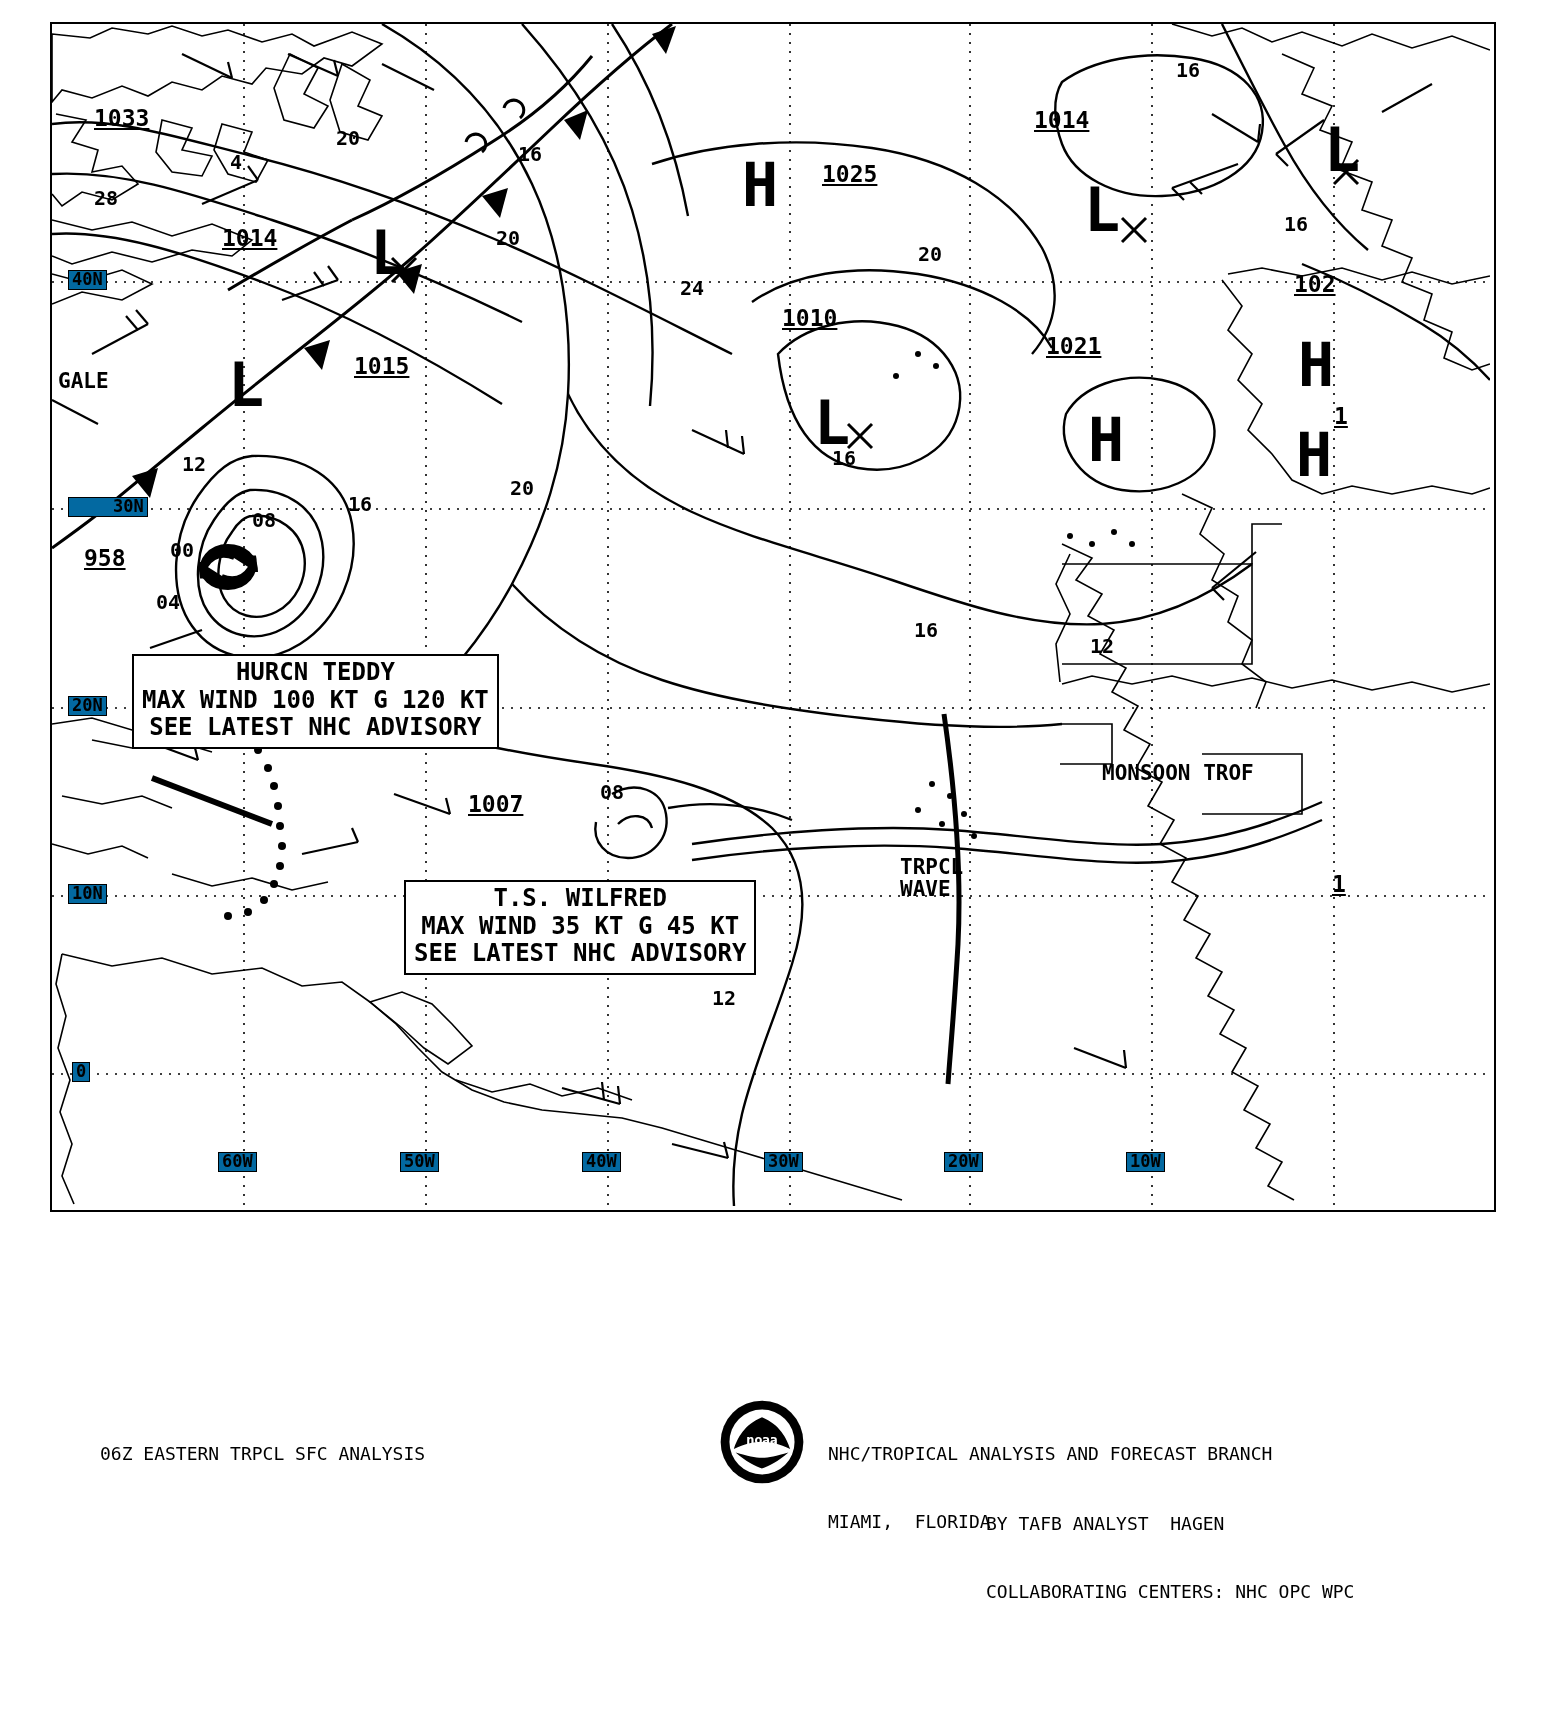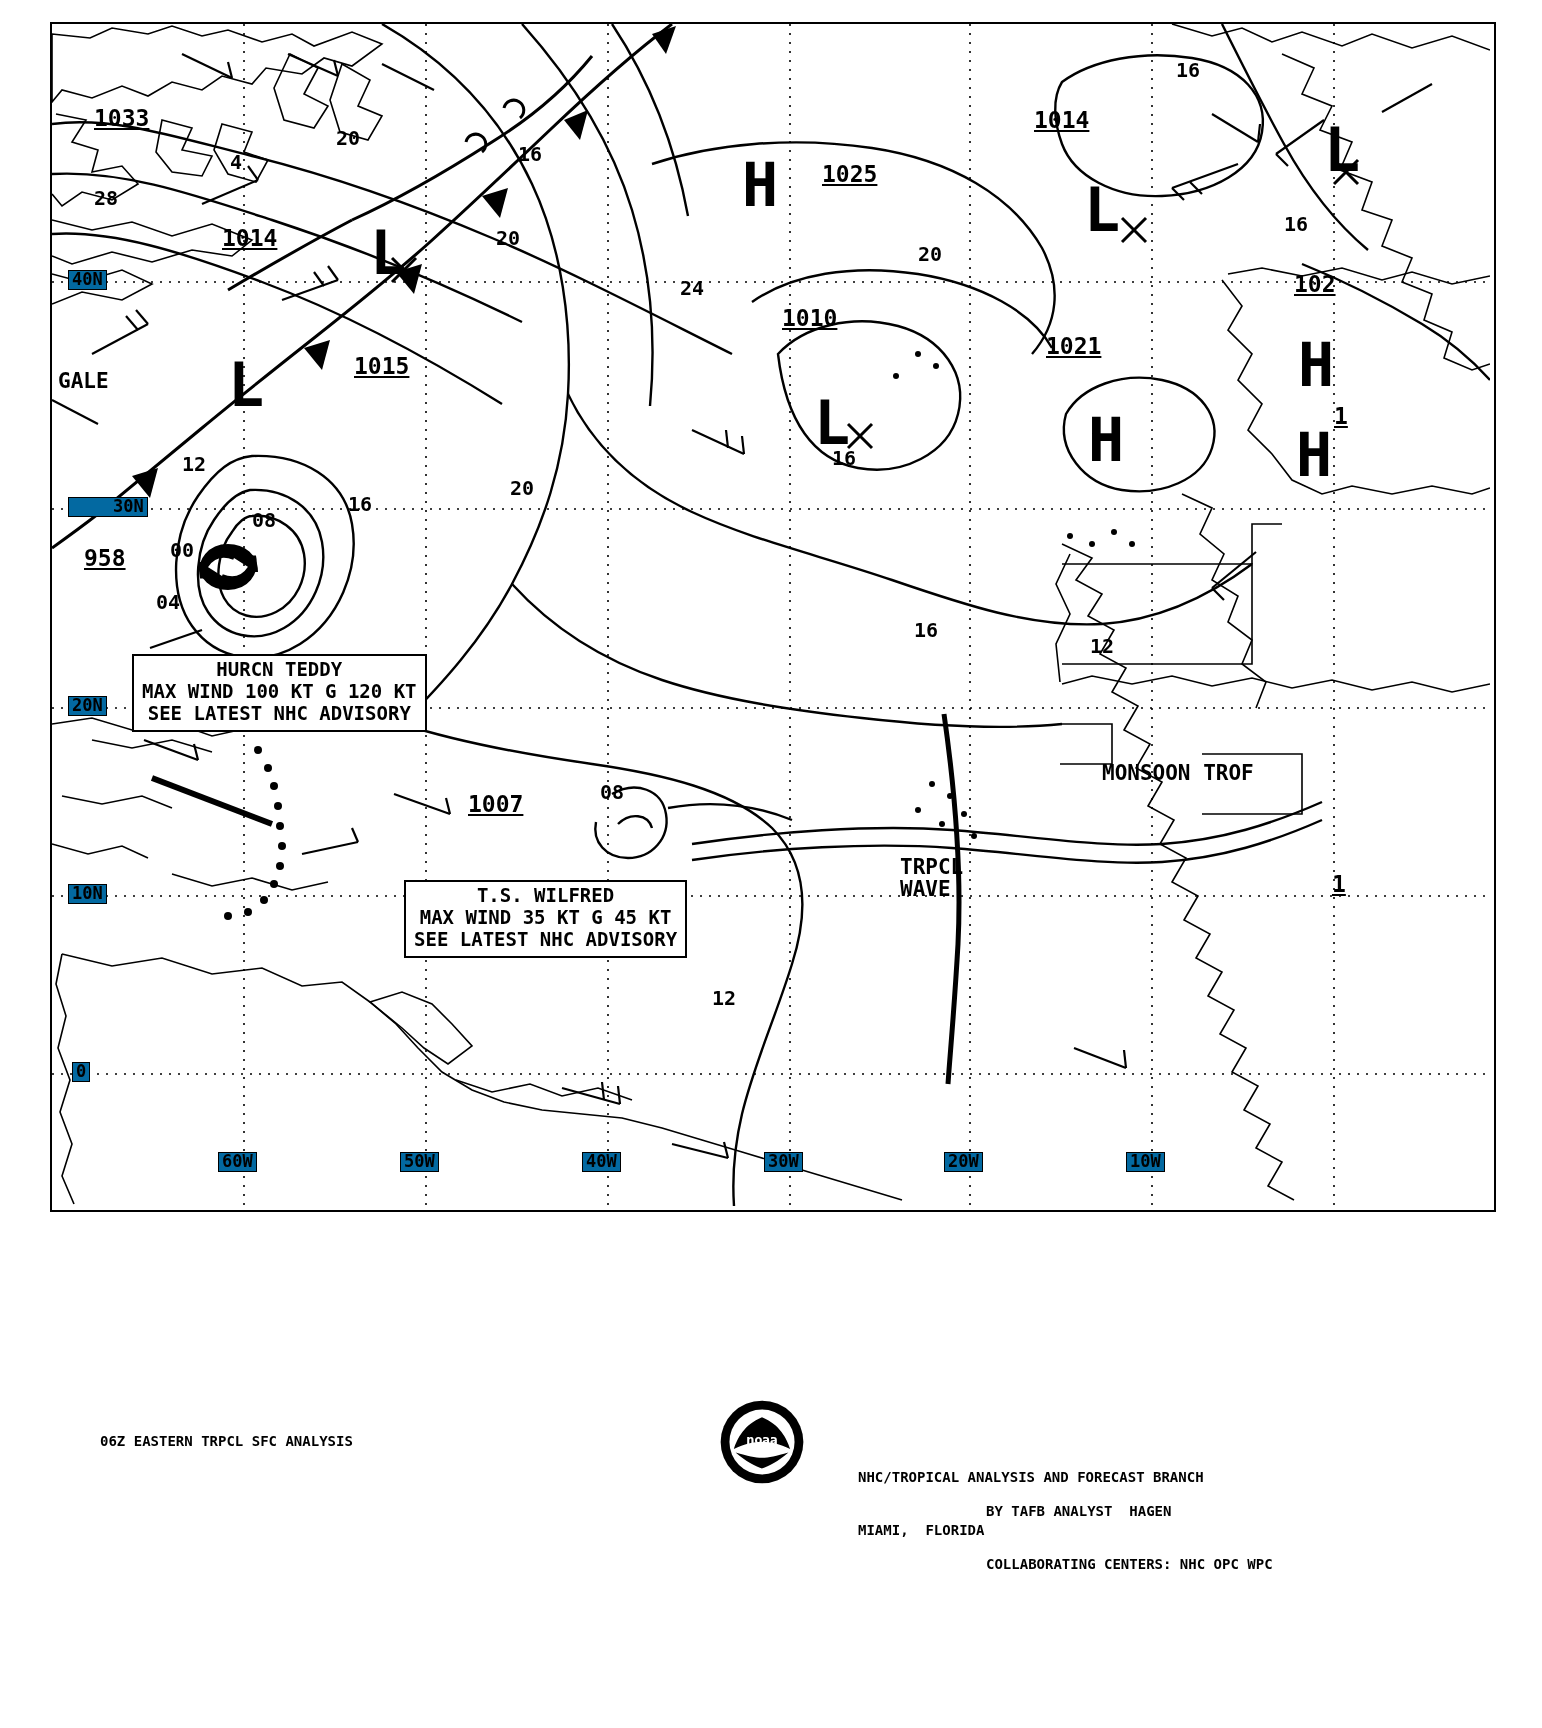--- a/index.html
+++ b/index.html
@@ -7,22 +7,22 @@
   #sheet{position:relative;width:1542px;height:1728px;overflow:hidden;}
   #mapframe{position:absolute;left:50px;top:22px;width:1442px;height:1186px;border:2px solid #000;overflow:hidden;background:#fff;}
   #mapsvg{position:absolute;left:0;top:0;}
   .lbl{position:absolute;font-family:"DejaVu Sans Mono",monospace;font-weight:bold;white-space:pre;line-height:1.05;}
   .gridlabel{border:1.5px solid #000;background:#0369a1;padding:0px 3px;font-size:17px;font-weight:bold;}
   .isobar{font-size:20px;}
   .pres{font-size:23px;text-decoration:underline;}
   .bigH{font-size:60px;font-weight:bold;font-family:"DejaVu Sans Mono",monospace;}
   .bigL{font-size:60px;font-weight:bold;font-family:"DejaVu Sans Mono",monospace;}
   .annot{font-size:21px;font-weight:bold;}
-  .stormbox{position:absolute;border:2px solid #000;background:#fff;padding:3px 8px 5px 8px;text-align:center;font-size:19px;font-weight:bold;line-height:1.15;}
-  .foot{position:absolute;font-family:"DejaVu Sans Mono",monospace;font-size:14px;font-weight:bold;white-space:pre;line-height:1.25;}
+  .stormbox{position:absolute;border:2px solid #000;background:#fff;padding:3px 8px 5px 8px;text-align:center;font-size:24px;font-weight:bold;line-height:1.15;}
+  .foot{position:absolute;font-family:"DejaVu Sans Mono",monospace;font-size:18px;font-weight:normal;white-space:pre;line-height:1.25;}
   .noaa{position:absolute;left:718px;top:1398px;width:88px;height:88px;}
 </style>
 </head>
 <body>
 
 <div id="sheet">
 
   <div id="mapframe">
 
     <svg id="mapsvg" width="1438" height="1182" viewBox="0 0 1438 1182">
@@ -360,21 +360,21 @@
   </div>
 
   <svg class="noaa" viewBox="0 0 100 100">
     <circle cx="50" cy="50" r="47" fill="#000"></circle>
     <circle cx="50" cy="50" r="37" fill="#fff"></circle>
     <path d="M50 22 C30 30 22 46 18 58 C30 52 40 50 50 50 C60 50 70 52 82 58 C78 46 70 30 50 22 Z" fill="#000"></path>
     <path d="M20 62 C32 72 42 78 50 80 C58 78 68 72 80 62 C66 66 58 68 50 68 C42 68 34 66 20 62 Z" fill="#000"></path>
     <text x="50" y="52" font-size="13" font-family="DejaVu Sans, sans-serif" text-anchor="middle" fill="#fff" font-weight="bold">noaa</text>
   </svg>
 
-  <div class="foot" style="left:828px;top:1434px;margin-left:30px;">
+  <div class="foot" style="left:828px;top:1398px;">
     <div>NHC/TROPICAL ANALYSIS AND FORECAST BRANCH</div>
     <div>MIAMI,  FLORIDA</div>
   </div>
   <div class="foot" style="left:986px;top:1468px;">
     <div>BY TAFB ANALYST  HAGEN</div>
     <div>COLLABORATING CENTERS: NHC OPC WPC</div>
   </div>
 
 </div>
 

